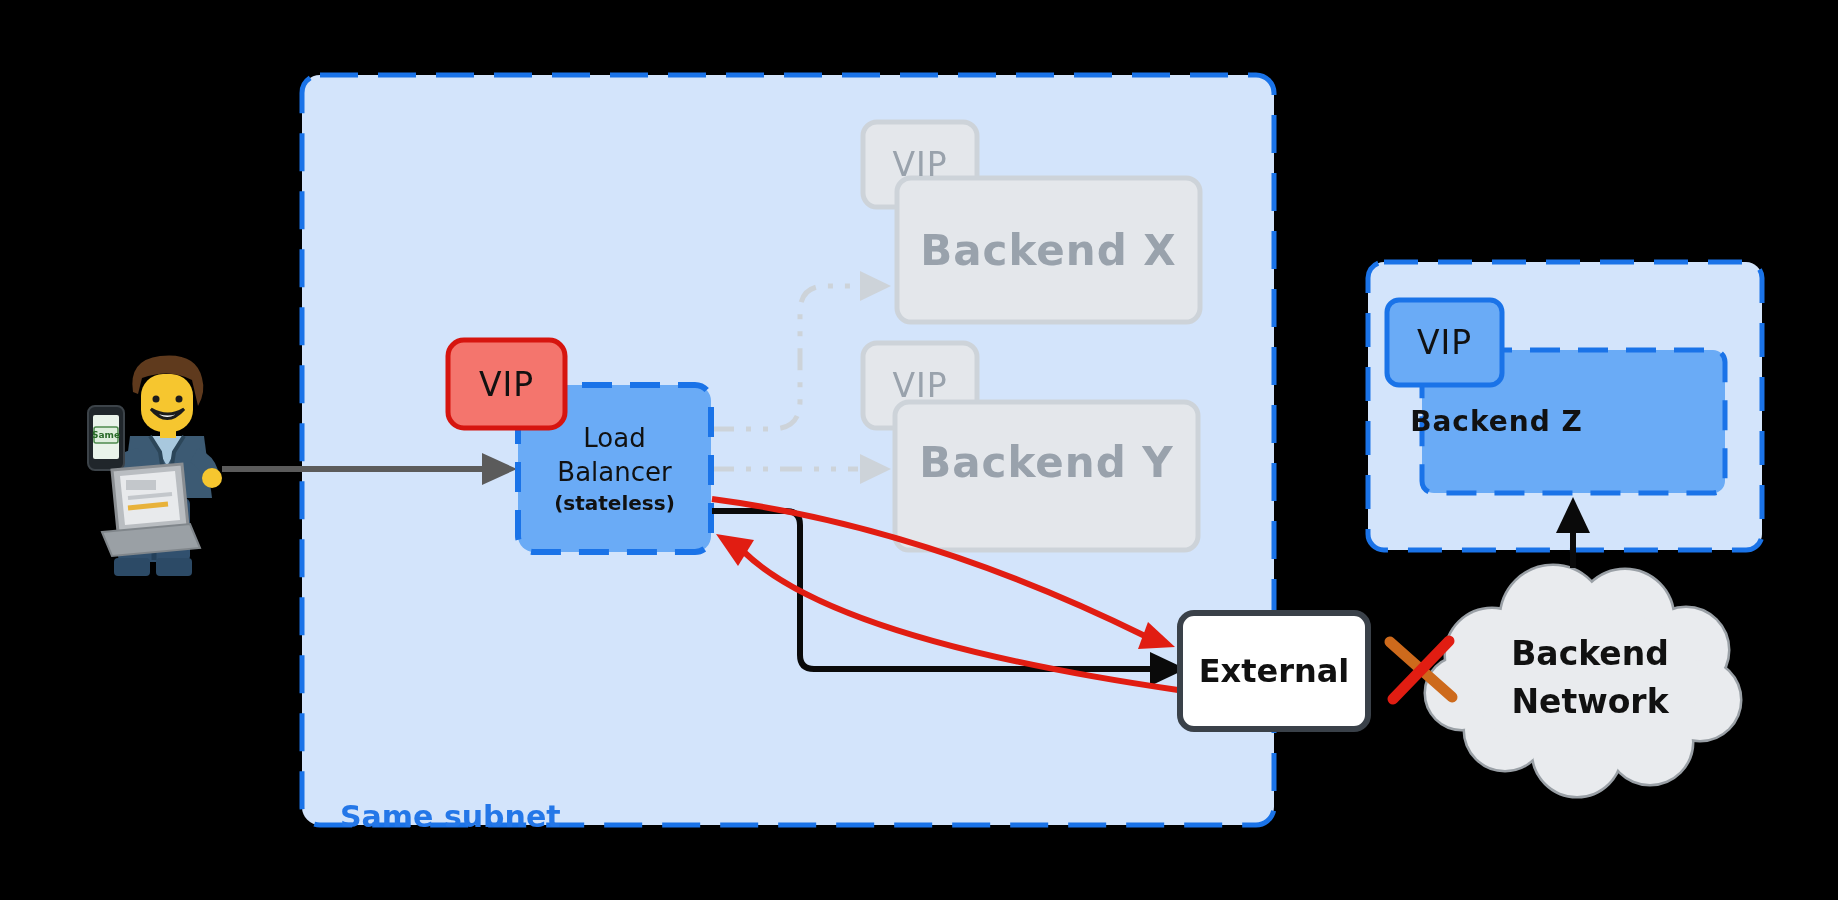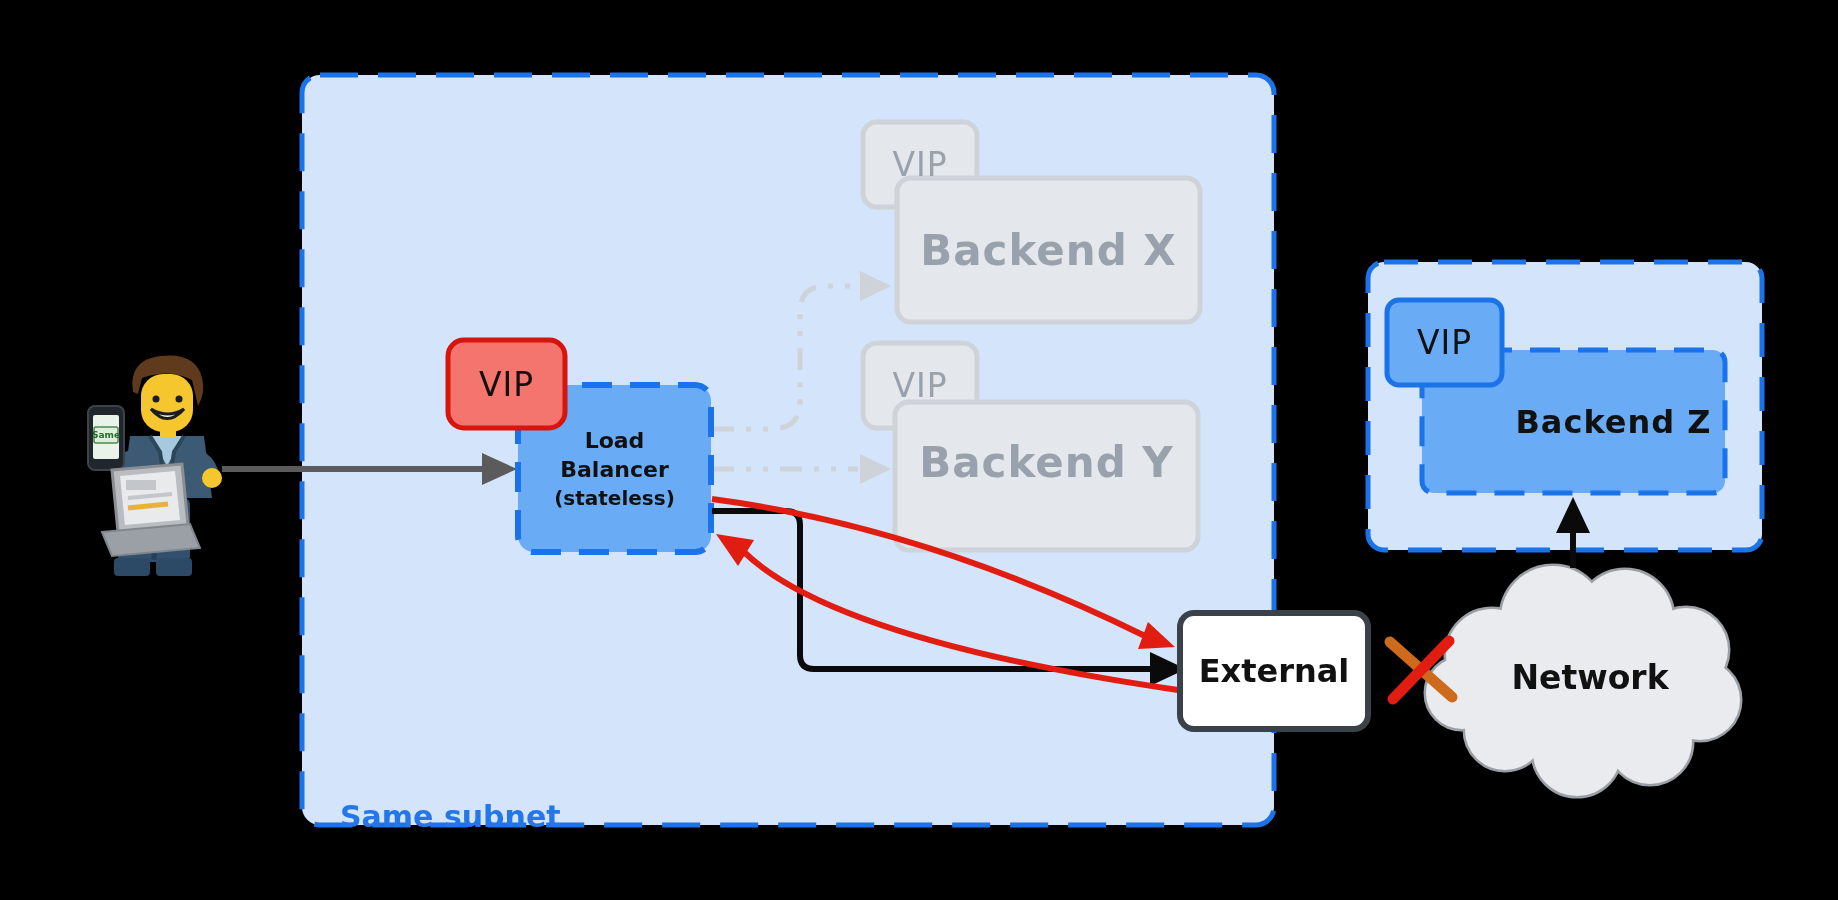--- a/index.html
+++ b/index.html
@@ -10,21 +10,21 @@
   .layer{position:absolute;left:0;top:0;width:1838px;height:900px;}
   svg{display:block;}
   .label{
     position:absolute;display:flex;align-items:center;justify-content:center;
     text-align:center;pointer-events:none;color:#111;
   }
   .label.col{flex-direction:column;}
   .gray-text{color:#99a2ac;}
   .vip-font{font-size:33px;font-weight:400;letter-spacing:1px;}
   .backend-font{font-size:42px;font-weight:600;letter-spacing:1px;}
-  .lb-line{font-size:22px;font-weight:700;line-height:1.3;}
+  .lb-line{font-size:26px;font-weight:400;line-height:1.3;}
   .lb-sub{font-size:20px;font-weight:600;margin-top:2px;}
   .gw-font{font-size:32px;font-weight:600;}
   .cloud-font{font-size:33px;font-weight:600;line-height:1.45;}
   .subnet-font{font-size:30px;font-weight:600;color:#2477e8;}
   .phone-font{font-size:9px;font-weight:700;color:#2a6b2a;}
 </style>
 </head>
 <body>
 
 <div class="layer">
@@ -160,21 +160,22 @@
   <div class="lb-sub">(stateless)</div>
 </div>
 
 <div class="label vip-font gray-text" style="left:863px;top:122px;width:114px;height:85px;">VIP</div>
 <div class="label backend-font gray-text" style="left:897px;top:178px;width:303px;height:144px;">Backend X</div>
 
 <div class="label vip-font gray-text" style="left:863px;top:343px;width:114px;height:85px;">VIP</div>
 <div class="label backend-font gray-text" style="left:895px;top:388px;width:303px;height:148px;">Backend Y</div>
 
 <div class="label vip-font" style="left:1387px;top:300px;width:115px;height:85px;">VIP</div>
-<div class="label backend-font" style="left:1462px;top:350px;width:303px;height:143px;font-size:32px;text-align:right;">Backend Z</div>
+<div class="label backend-font" style="left:1345px;top:350px;width:303px;height:143px;font-size:28px;text-align:right;">Backend Z</div>
 
 <div class="label gw-font" style="left:1180px;top:613px;width:188px;height:116px;">External</div>
 
 <div class="label col cloud-font" style="left:1445px;top:608px;width:290px;height:140px;">
+  <div>Backend</div>
   <div>Network</div>
 </div>
 
 <div class="label subnet-font" style="left:340px;top:798px;height:36px;justify-content:flex-start;">Same subnet</div>
 
 </body></html>

